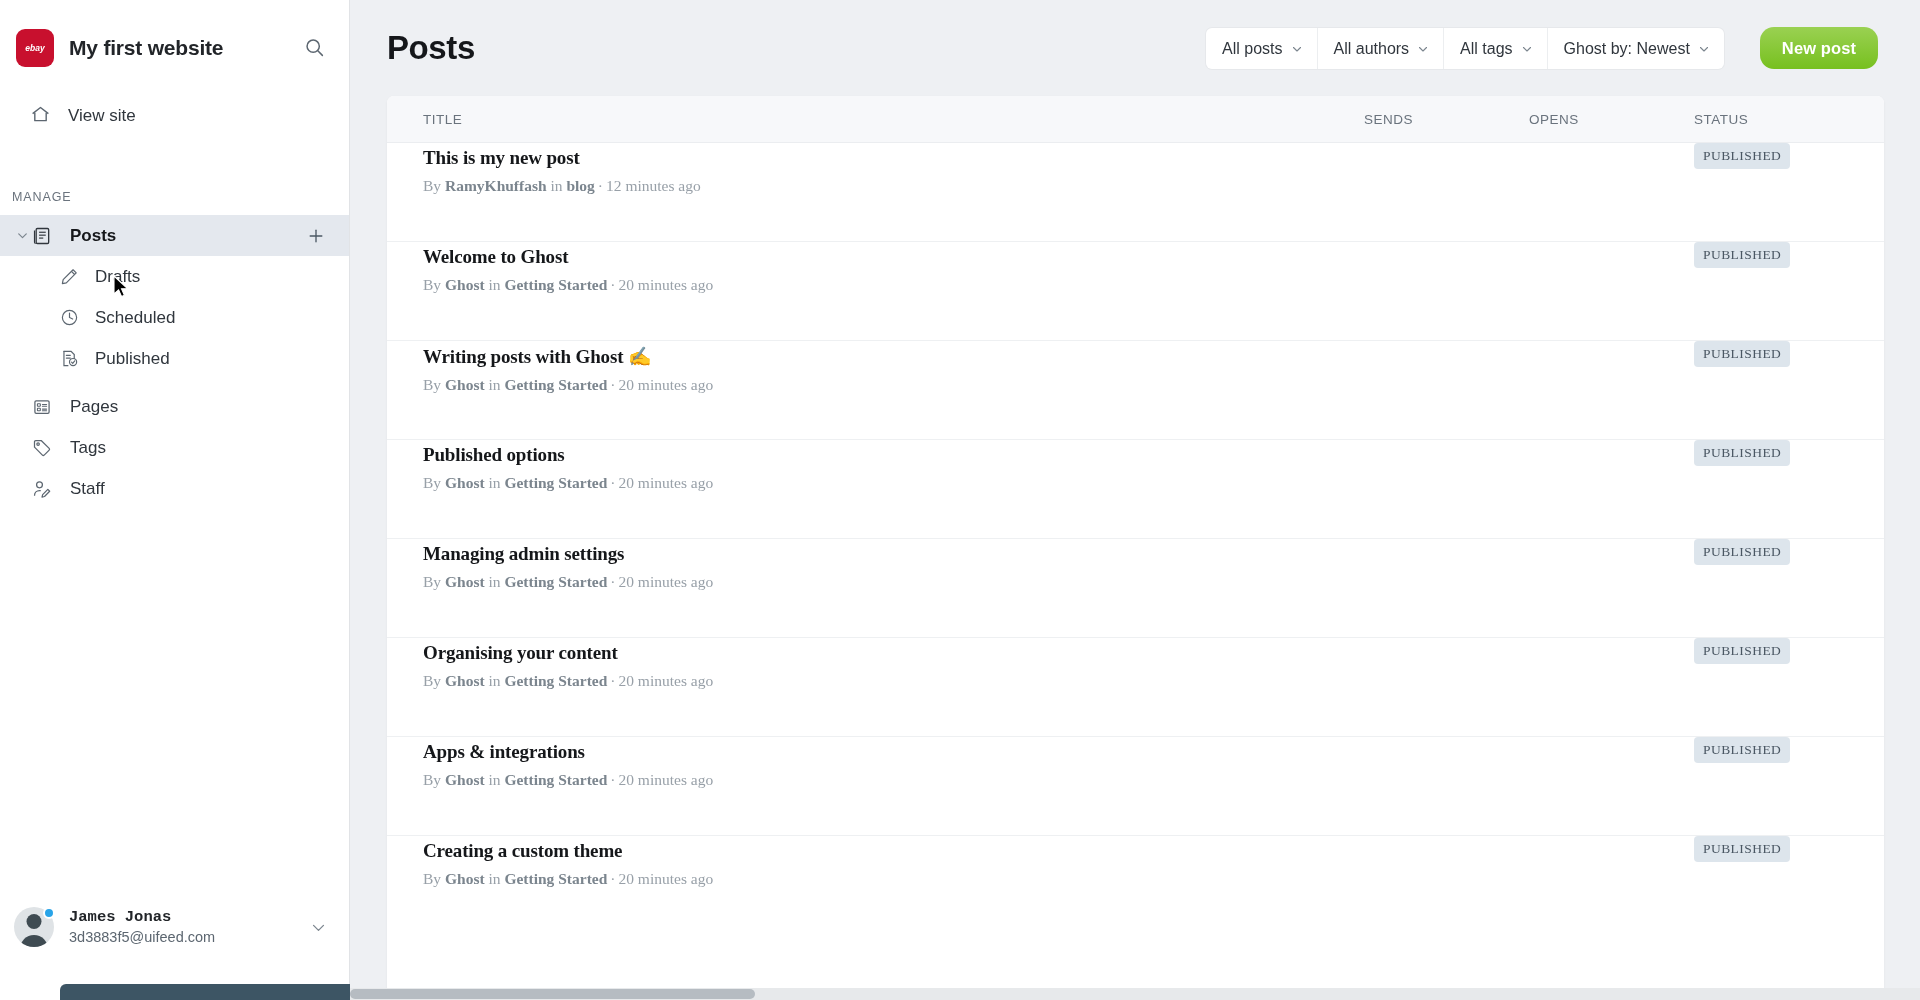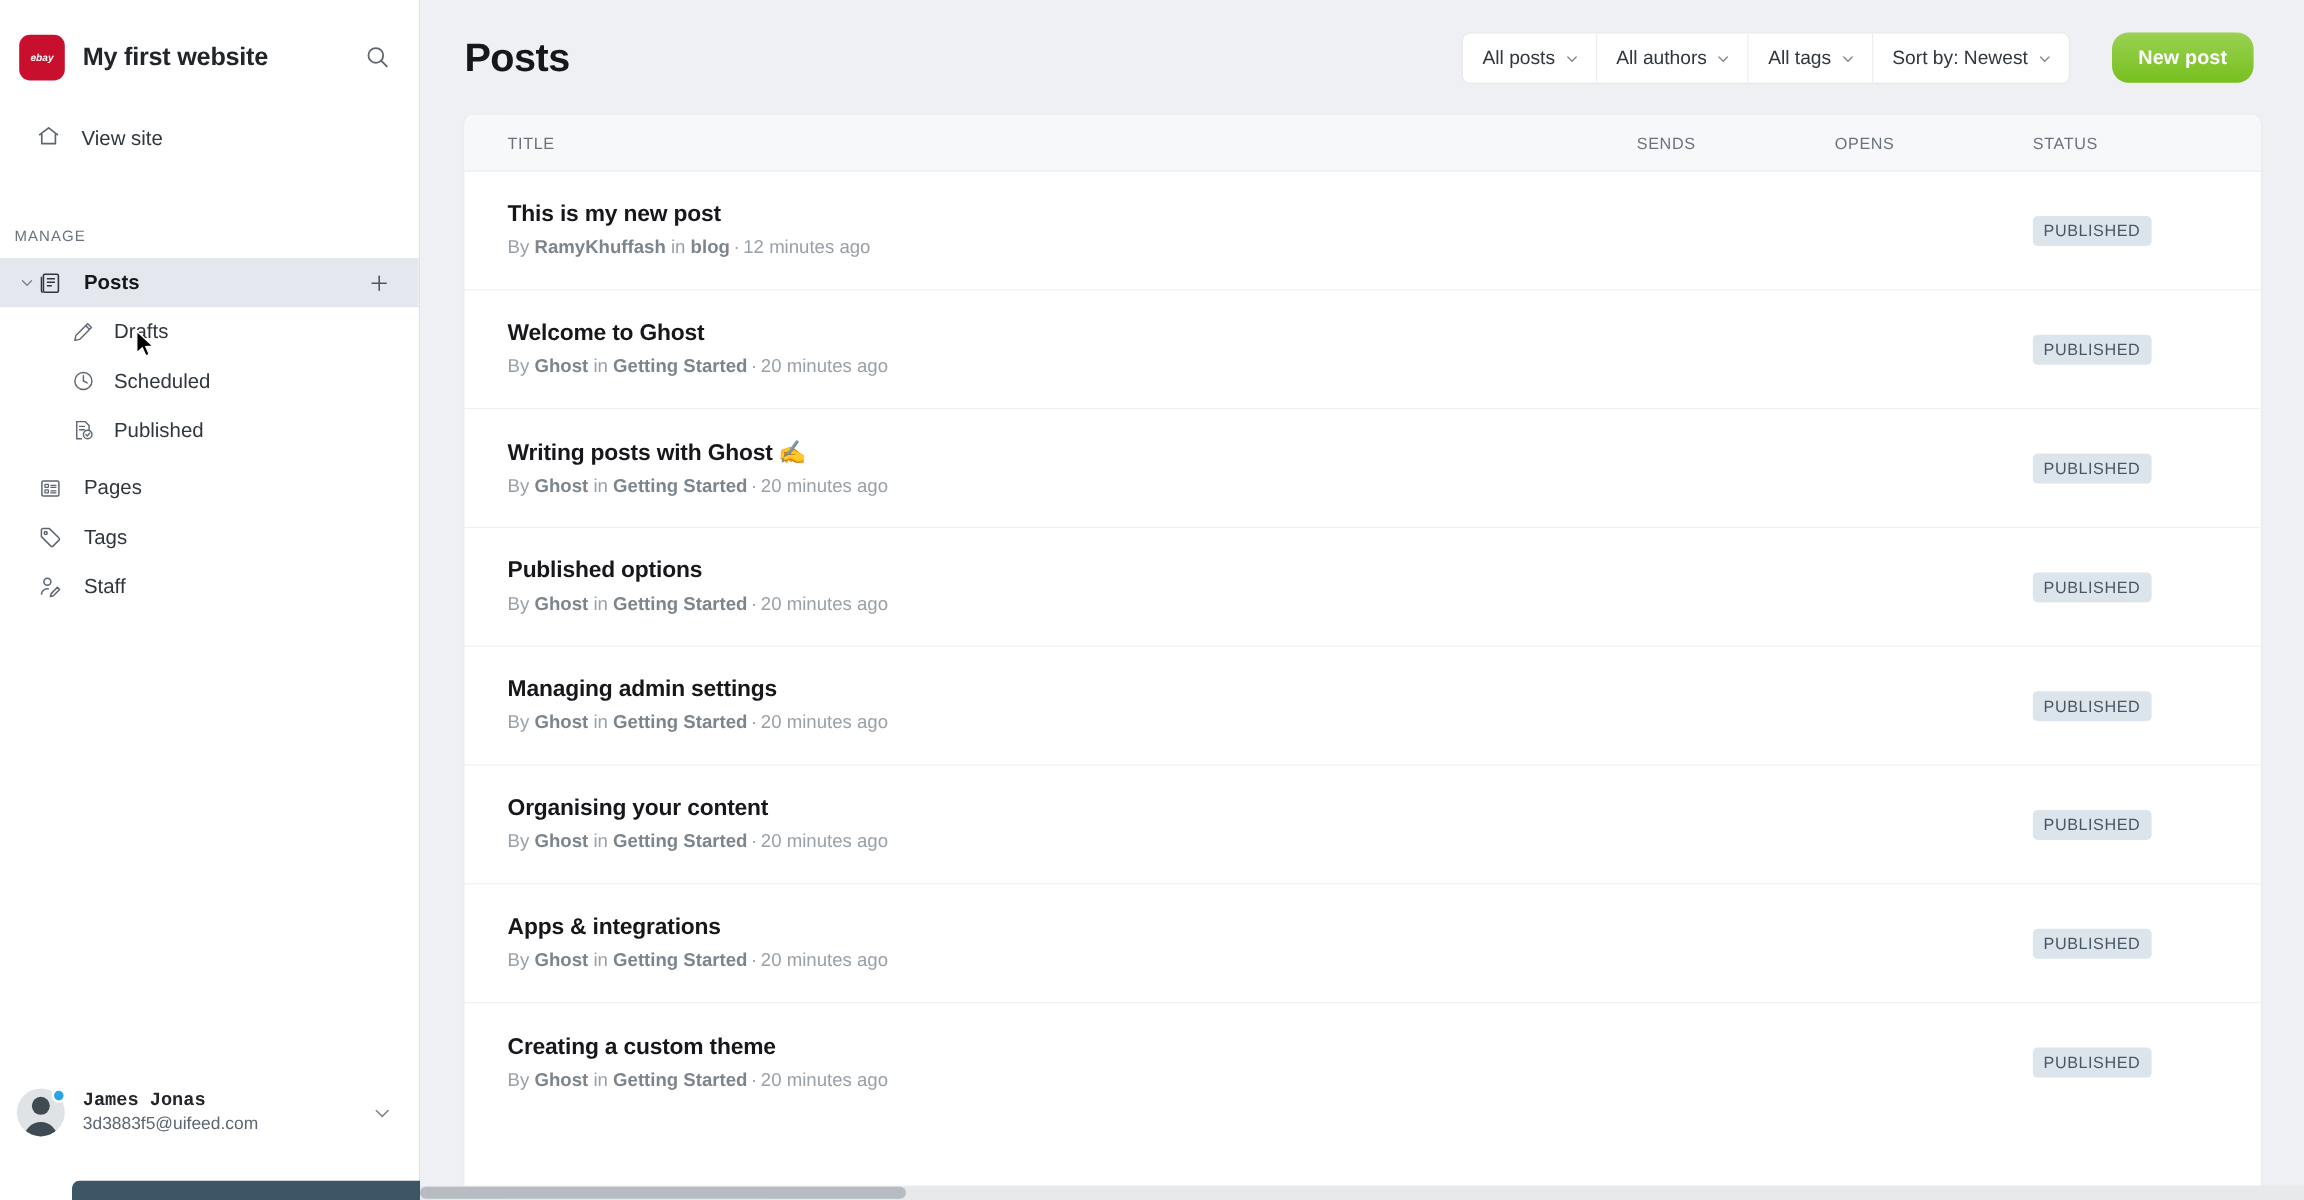--- a/index.html
+++ b/index.html
@@ -292,25 +292,25 @@
     color: #6a737d;
     text-transform: uppercase;
   }
   .th.title-col { flex: 1; }
   .th.sends-col { width: 165px; }
   .th.opens-col { width: 165px; }
   .th.status-col { width: 190px; }
 
   .row {
     display: flex;
-    align-items: center;
     min-height: 99px;
     padding: 0 0 0 36px;
     border-bottom: 1px solid #eef0f2;
     cursor: pointer;
+    font-family: Liberation Serif, serif;
   }
   .row:last-child { border-bottom: none; }
   .cell-title { flex: 1; padding: 4px 0; }
   .post-title {
     font-size: 19px;
     font-weight: bold;
     color: #15171a;
     letter-spacing: -0.15px;
     margin-bottom: 8px;
   }
@@ -540,21 +540,21 @@
           </div>
           <div class="filter-pill">
             <span>All tags</span>
             <span class="chev">
               <svg width="12" height="12" viewBox="0 0 24 24" fill="none" stroke="#7b858e" stroke-width="2.2" stroke-linecap="round" stroke-linejoin="round">
                   <polyline points="5 9 12 16 19 9"></polyline>
                 </svg>
             </span>
           </div>
           <div class="filter-pill">
-            <span>Sort by: Newest</span>
+            <span>Ghost by: Newest</span>
             <span class="chev">
               <svg width="12" height="12" viewBox="0 0 24 24" fill="none" stroke="#7b858e" stroke-width="2.2" stroke-linecap="round" stroke-linejoin="round">
                   <polyline points="5 9 12 16 19 9"></polyline>
                 </svg>
             </span>
           </div>
         </div>
 
         <button class="new-post-btn">New post</button>
       </div>

